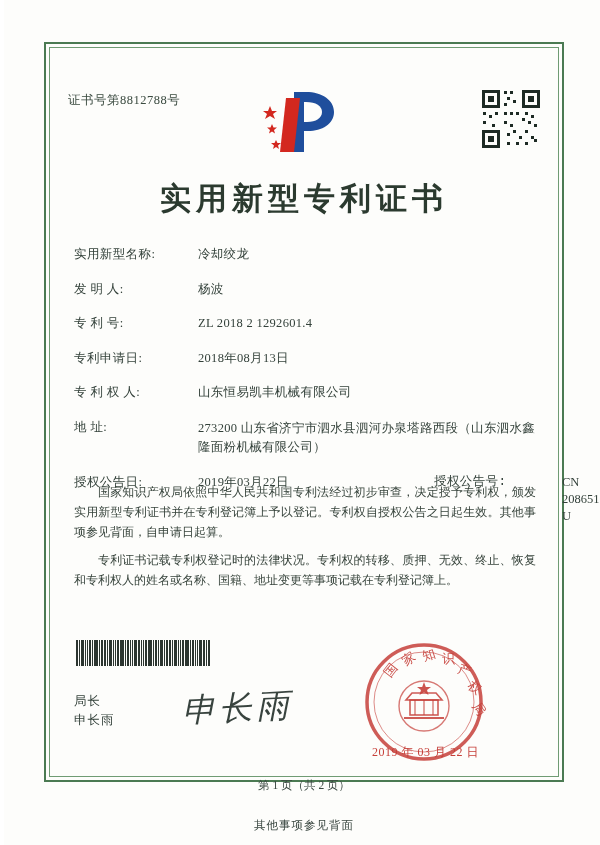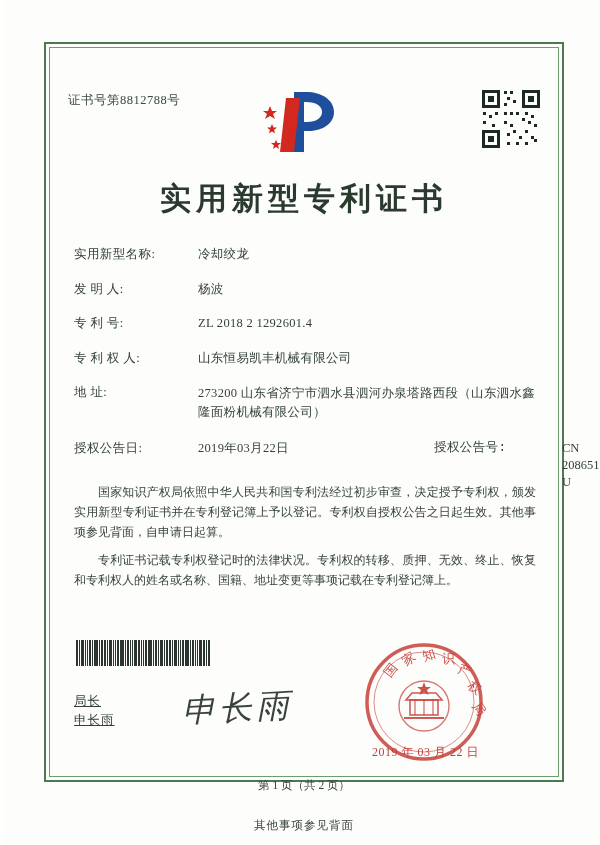--- a/index.html
+++ b/index.html
@@ -149,21 +149,20 @@
   }
 
   
   .director {
     position: absolute;
     left: 70px; top: 692px;
     font-size: 12.5px;
     line-height: 19px;
     color: #33413a;
     letter-spacing: 1px;
-    text-decoration: underline;
   }
   .signature {
     position: absolute;
     left: 178px; top: 686px;
     font-size: 33px;
     color: #1d2a24;
     font-family: "DejaVu Serif", "Liberation Serif", serif;
     font-style: italic;
     letter-spacing: 4px;
     transform: rotate(-3deg);
@@ -279,20 +278,24 @@
     </div>
     <div class="field-row">
       <div class="field-label">发 明 人:</div>
       <div class="field-value">杨波</div>
     </div>
     <div class="field-row">
       <div class="field-label">专 利 号:</div>
       <div class="field-value">ZL 2018 2 1292601.4</div>
     </div>
     <div class="field-row">
+      <div class="field-label">专利申请日:</div>
+      <div class="field-value">2018年08月13日</div>
+    </div>
+    <div class="field-row">
       <div class="field-label">专 利 权 人:</div>
       <div class="field-value">山东恒易凯丰机械有限公司</div>
     </div>
     <div class="field-row">
       <div class="field-label">地 址:</div>
       <div class="field-value multiline">273200 山东省济宁市泗水县泗河办泉塔路西段（山东泗水鑫隆面粉机械有限公司）</div>
     </div>
     <div class="field-row two-col">
       <div class="field-label">授权公告日:</div>
       <div class="field-value">2019年03月22日</div>

